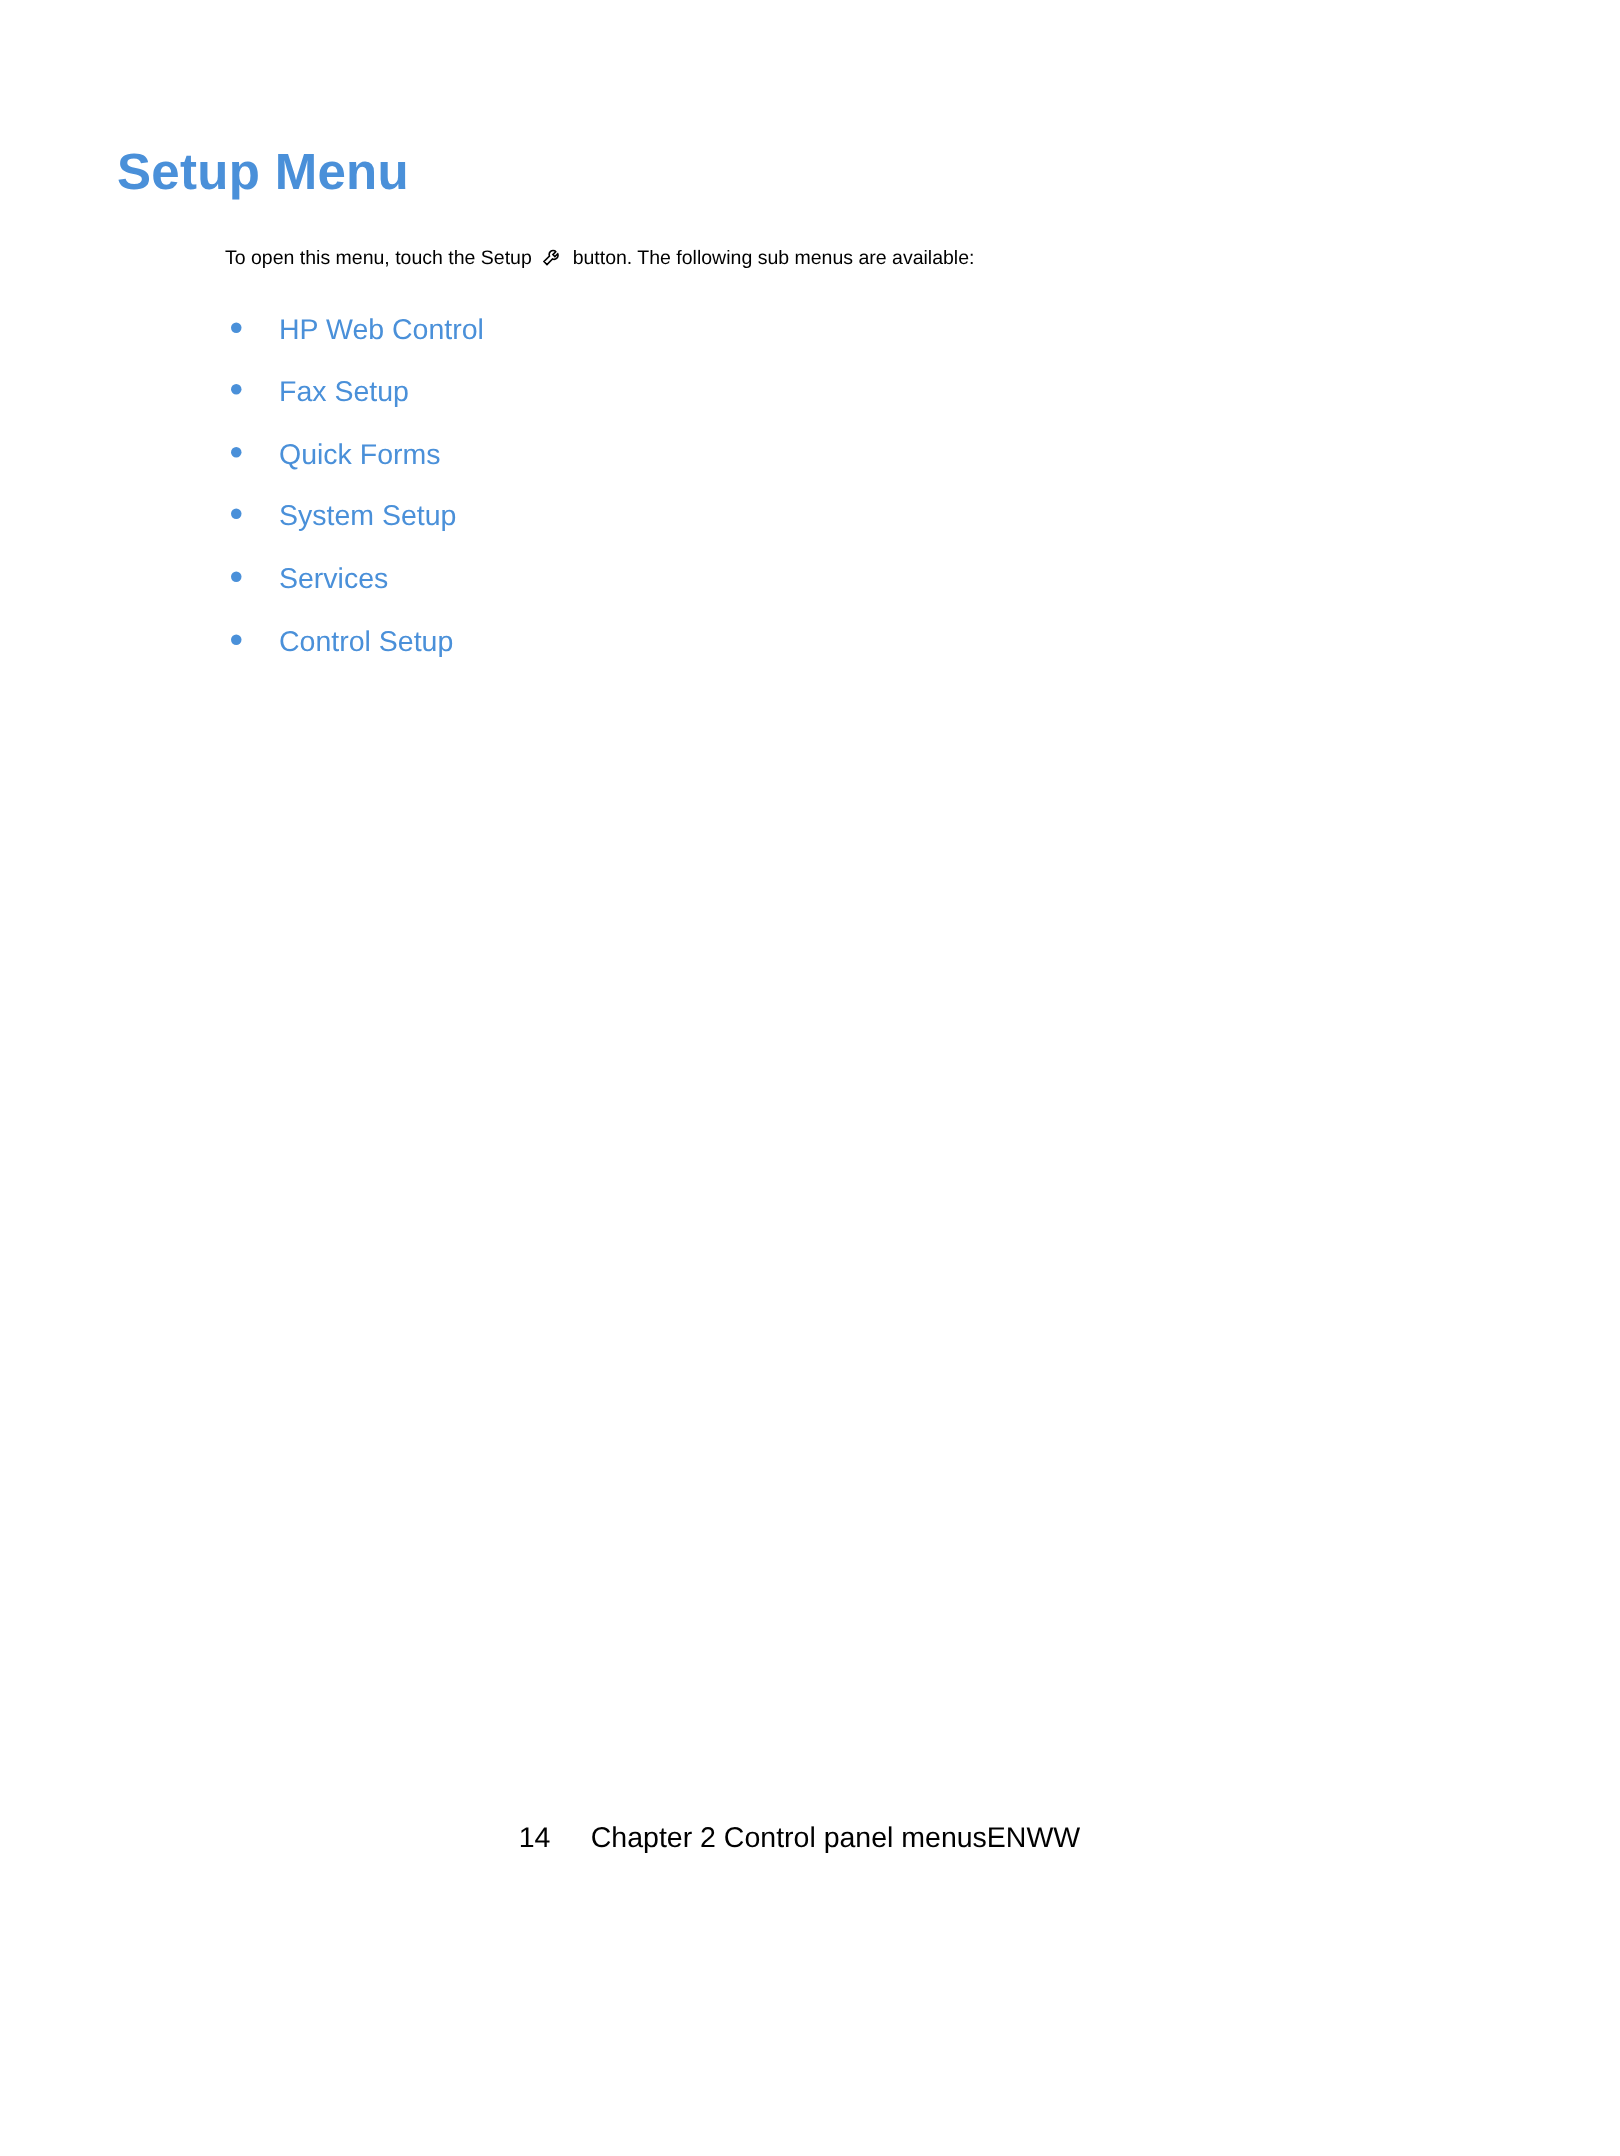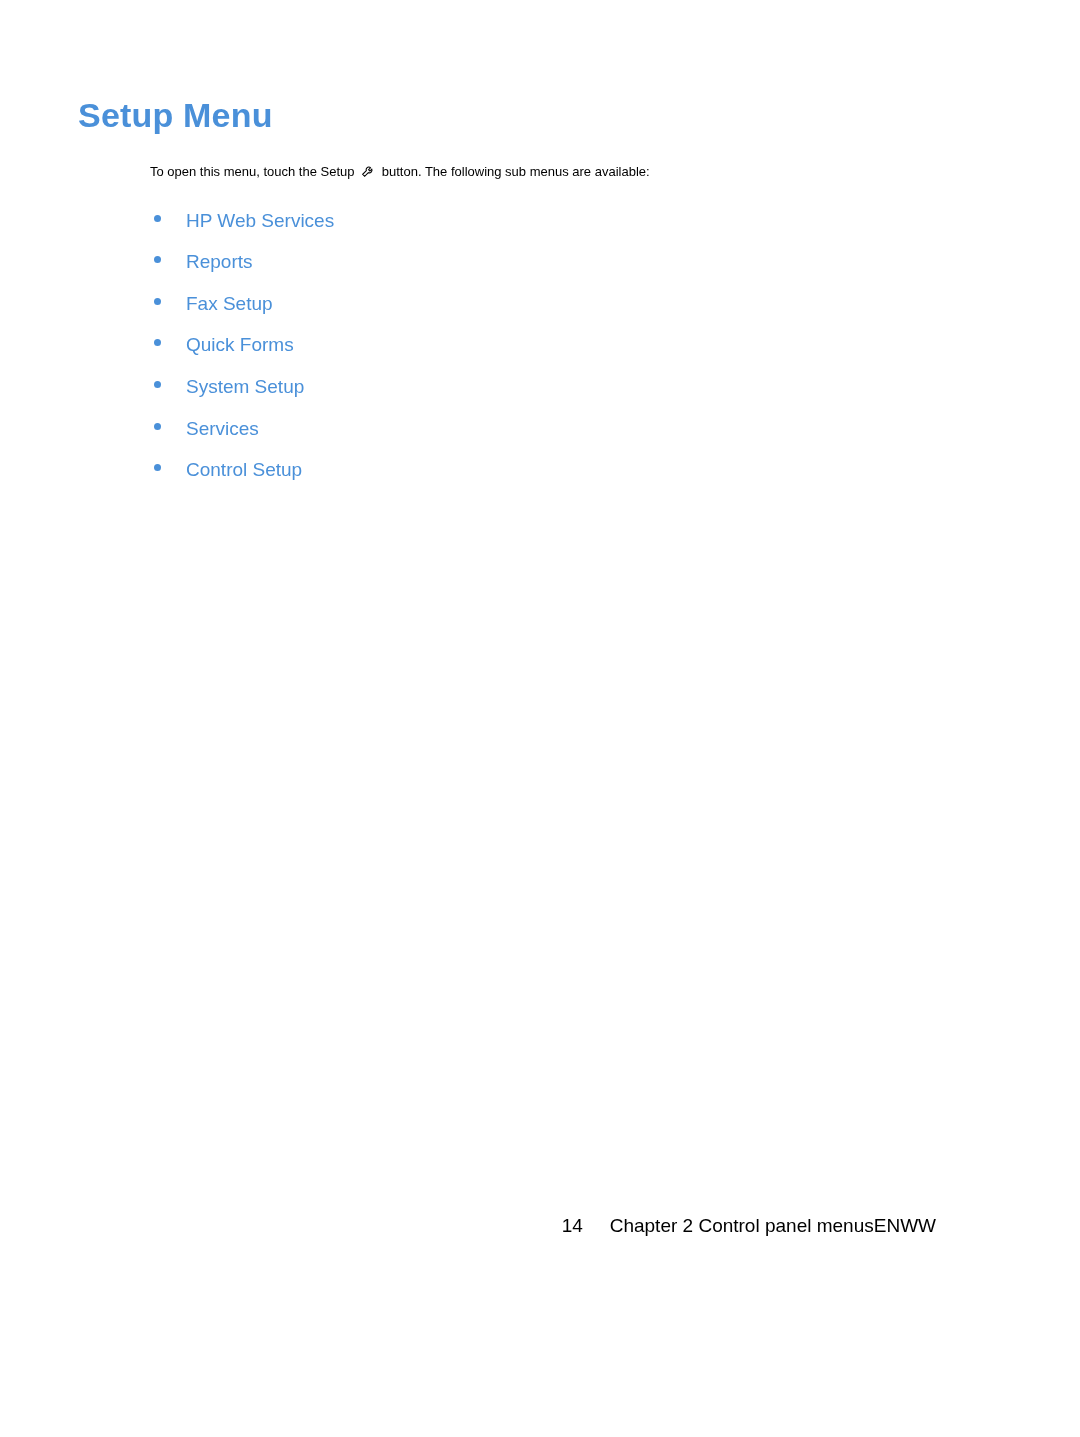--- a/index.html
+++ b/index.html
@@ -63,21 +63,21 @@
   ul.menu li a.link {
     color: #4a90d9;
     text-decoration: none;
   }
   .footer {
     position: absolute;
     left: 130px;
     right: 144px;
     bottom: 200px;
     display: flex;
-    justify-content: flex-end;
+    justify-content: center;
     align-items: baseline;
     font-size: 19px;
     color: #000000;
   }
   .footer .left {
     display: flex;
     gap: 20px;
   }
   .footer .pagenum {
     min-width: 28px;
@@ -91,24 +91,21 @@
   <h1 class="title">Setup Menu</h1>
 
   <p class="intro">
     <span>To open this menu, touch the Setup </span><span class="setup-icon"><svg width="16" height="16" viewBox="0 0 24 24" fill="none" stroke="#000" stroke-width="1.6">
           <path d="M14.7 6.3a4 4 0 0 0-5.2 5.2L4 17l3 3 5.5-5.5a4 4 0 0 0 5.2-5.2l-2.8 2.8-2-2 2.8-2.8z"></path>
         </svg></span><span> button. The following sub menus are available:</span>
   </p>
 
   <ul class="menu">
     <li>
-      <a class="link" href="#">HP Web Services</a>
-    </li>
-    <li>
-      <a class="link" href="#">Reports</a>
+      <a class="link" href="#">HP Web Control</a>
     </li>
     <li>
       <a class="link" href="#">Fax Setup</a>
     </li>
     <li>
       <a class="link" href="#">Quick Forms</a>
     </li>
     <li>
       <a class="link" href="#">System Setup</a>
     </li>

